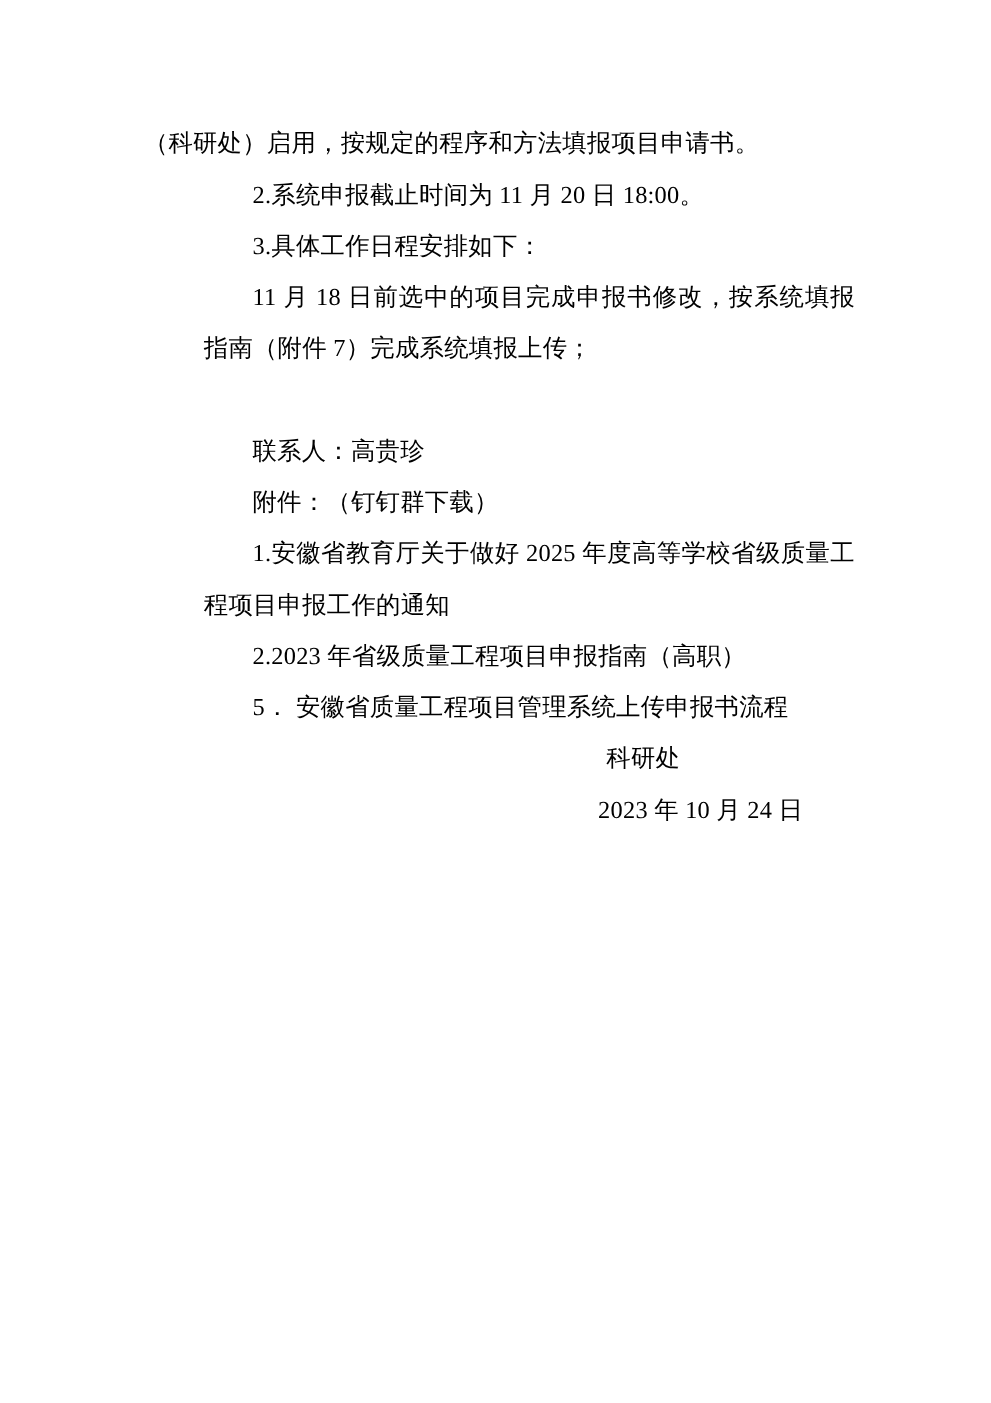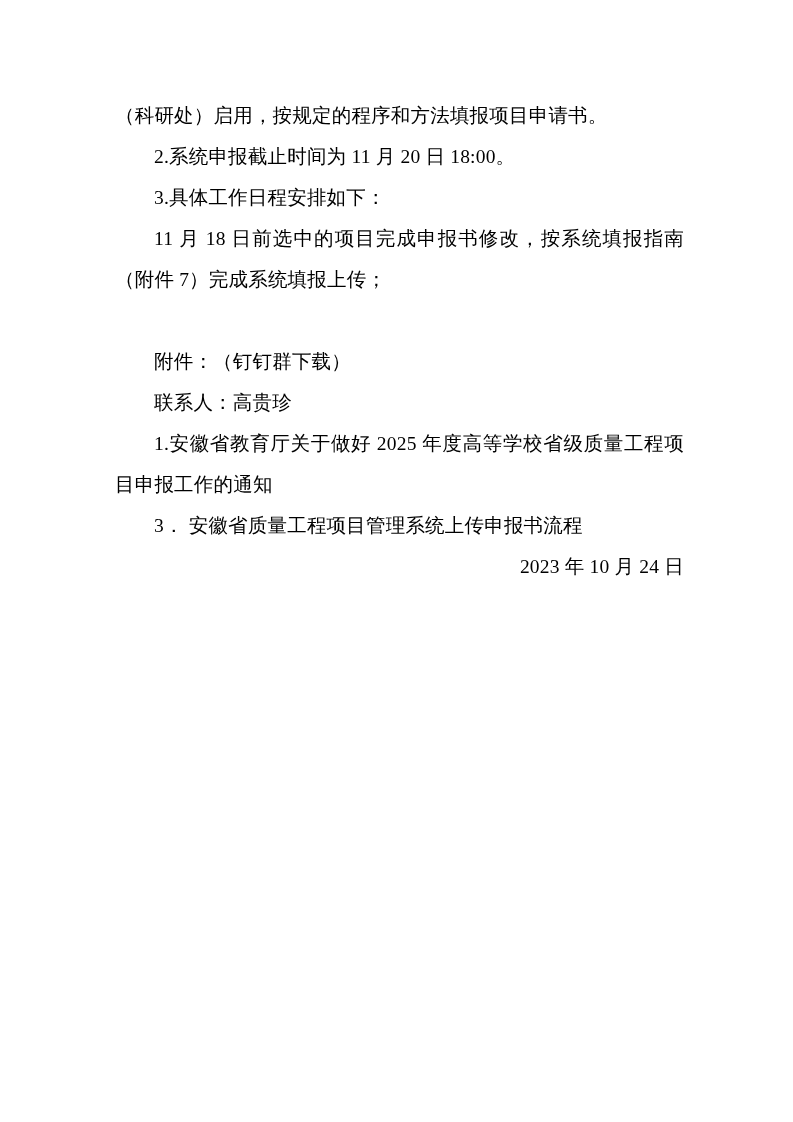--- a/index.html
+++ b/index.html
@@ -29,33 +29,34 @@
     line-height: 41px;
     text-align: justify;
     letter-spacing: 0.2px;
   }
   p {
     margin: 0;
     padding: 0;
   }
   .indent2 {
     text-indent: 2em;
+    margin-left: 48px;
   }
   .noindent {
     text-indent: 0;
   }
   .spacer {
     height: 41px;
   }
   .right-block {
     text-align: left;
     padding-left: 370px;
   }
   .right-block2 {
-    text-align: right;
+    text-align: center;
     padding-left: 322px;
   }
 </style>
 </head>
 <body>
 
 <div class="page">
   <div class="doc-body">
 
     <p class="noindent">（科研处）启用，按规定的程序和方法填报项目申请书。</p>
@@ -63,30 +64,32 @@
     <p class="indent2">2.系统申报截止时间为 11 月 20 日 18:00。</p>
 
     <p class="indent2">3.具体工作日程安排如下：</p>
 
 
     <p class="indent2">11 月 18 日前选中的项目完成申报书修改，按系统填报指南（附件 7）完成系统填报上传；</p>
 
 
     <div class="spacer"></div>
 
+    <p class="indent2">联系人：高贵珍</p>
+
     <p class="indent2">附件：（钉钉群下载）</p>
 
-    <p class="indent2">联系人：高贵珍</p>
+    <p class="indent2">1.安徽省教育厅关于做好 2025 年度高等学校省级质量工程项目申报工作的通知</p>
 
-    <p class="indent2">1.安徽省教育厅关于做好 2025 年度高等学校省级质量工程项目申报工作的通知</p>
+    <p class="indent2">2.2023 年省级质量工程项目申报指南（高职）</p>
 
 
 
 
 
+    <p class="indent2">5． 安徽省质量工程项目管理系统上传申报书流程</p>
 
-    <p class="indent2">3． 安徽省质量工程项目管理系统上传申报书流程</p>
-
+    <p class="right-block">科研处</p>
 
     <p class="right-block2">2023 年 10 月 24 日</p>
 
   </div>
 </div>
 
 </body></html>

